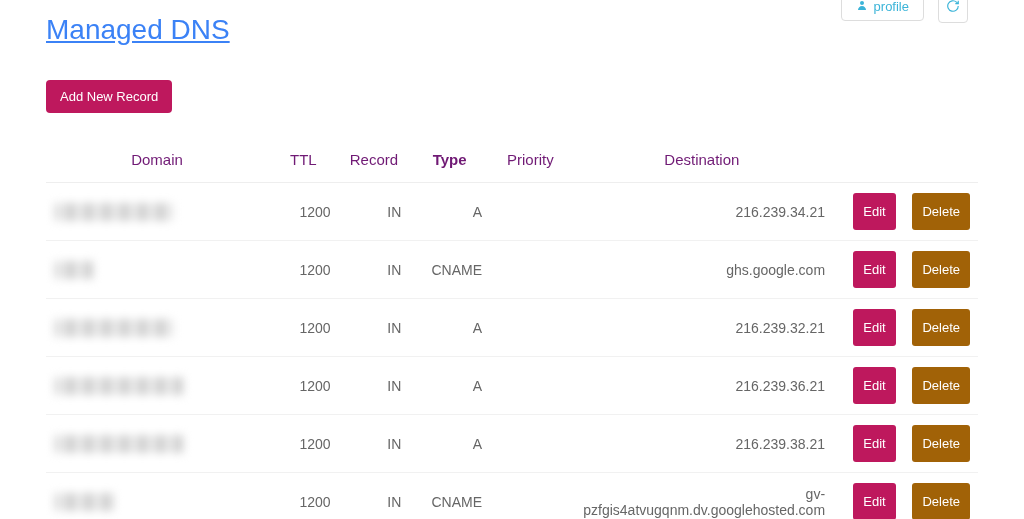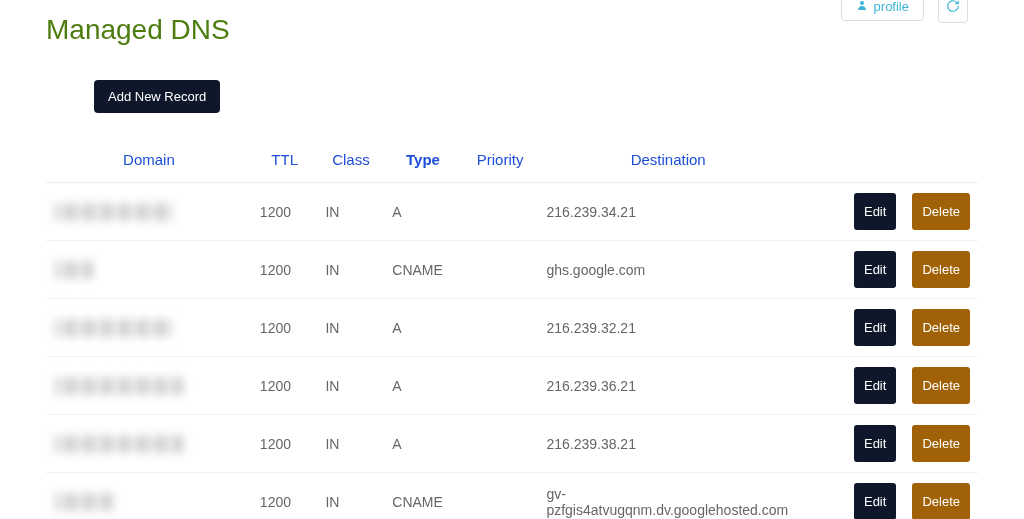--- a/index.html
+++ b/index.html
@@ -30,58 +30,59 @@
       cursor: pointer;
       display: flex;
       align-items: center;
       gap: 6px;
     }
     #profile-btn { right: 54px; }
     #refresh-btn { right: 10px; width: 30px; justify-content: center; padding: 6px 0; }
     h2.page-title {
       font-weight: 300;
       font-size: 28px;
-      color: #4d7c0f;
+      color: #3b82f6;
       margin: 14px 0 34px;
+      text-decoration: underline;
     }
     .btn {
       display: inline-block;
       border: none;
       border-radius: 4px;
       padding: 9px 14px;
       font-size: 13px;
       cursor: pointer;
       color: #fff;
     }
-    .btn-info { background: #0f172a; margin-left: 48px; }
+    .btn-info { background: #be185d; }
     .btn-sm { padding: 11px 10px; font-size: 13px; border-radius: 3px; }
     .btn-danger { background: #a16207; }
     .btn-back {
       background: #e6e6e6;
       color: #555;
       padding: 10px 18px;
       font-size: 14px;
       border-radius: 4px;
     }
     .add-wrap { margin-bottom: 28px; }
     table.dns {
       width: 100%;
       border-collapse: collapse;
     }
     table.dns th {
       font-weight: 400;
-      color: #1d4ed8;
+      color: #701a75;
       font-size: 15px;
       padding: 10px 8px 14px;
       border-bottom: 1px solid #eee;
     }
     table.dns td {
       padding: 10px 8px;
       border-bottom: 1px solid #f1f1f1;
-      text-align: left;
+      text-align: right;
       color: #666;
       font-size: 14px;
       vertical-align: middle;
     }
     table.dns td.domain-cell { text-align: left; }
     table.dns td.actions { text-align: right; white-space: nowrap; width: 70px; }
     table.dns th:nth-child(1){ width:220px; text-align:center;}
     table.dns th:nth-child(2){ width:70px;}
     table.dns th:nth-child(3){ width:70px;}
     table.dns th:nth-child(4){ width:80px;font-weight:bold;}
@@ -128,21 +129,21 @@
 
 <div class="add-wrap">
   <button class="btn btn-info">Add New Record</button>
 </div>
 
 <table class="dns">
   <thead>
     <tr>
       <th>Domain</th>
       <th>TTL</th>
-      <th>Class</th>
+      <th>Record</th>
       <th>Type</th>
       <th>Priority</th>
       <th>Destination</th>
       <th></th>
       <th></th>
     </tr>
   </thead>
   <tbody id="dns-body">
       <tr>
         <td class="domain-cell"><span class="blur-box" style="width: 120px;"></span></td>

